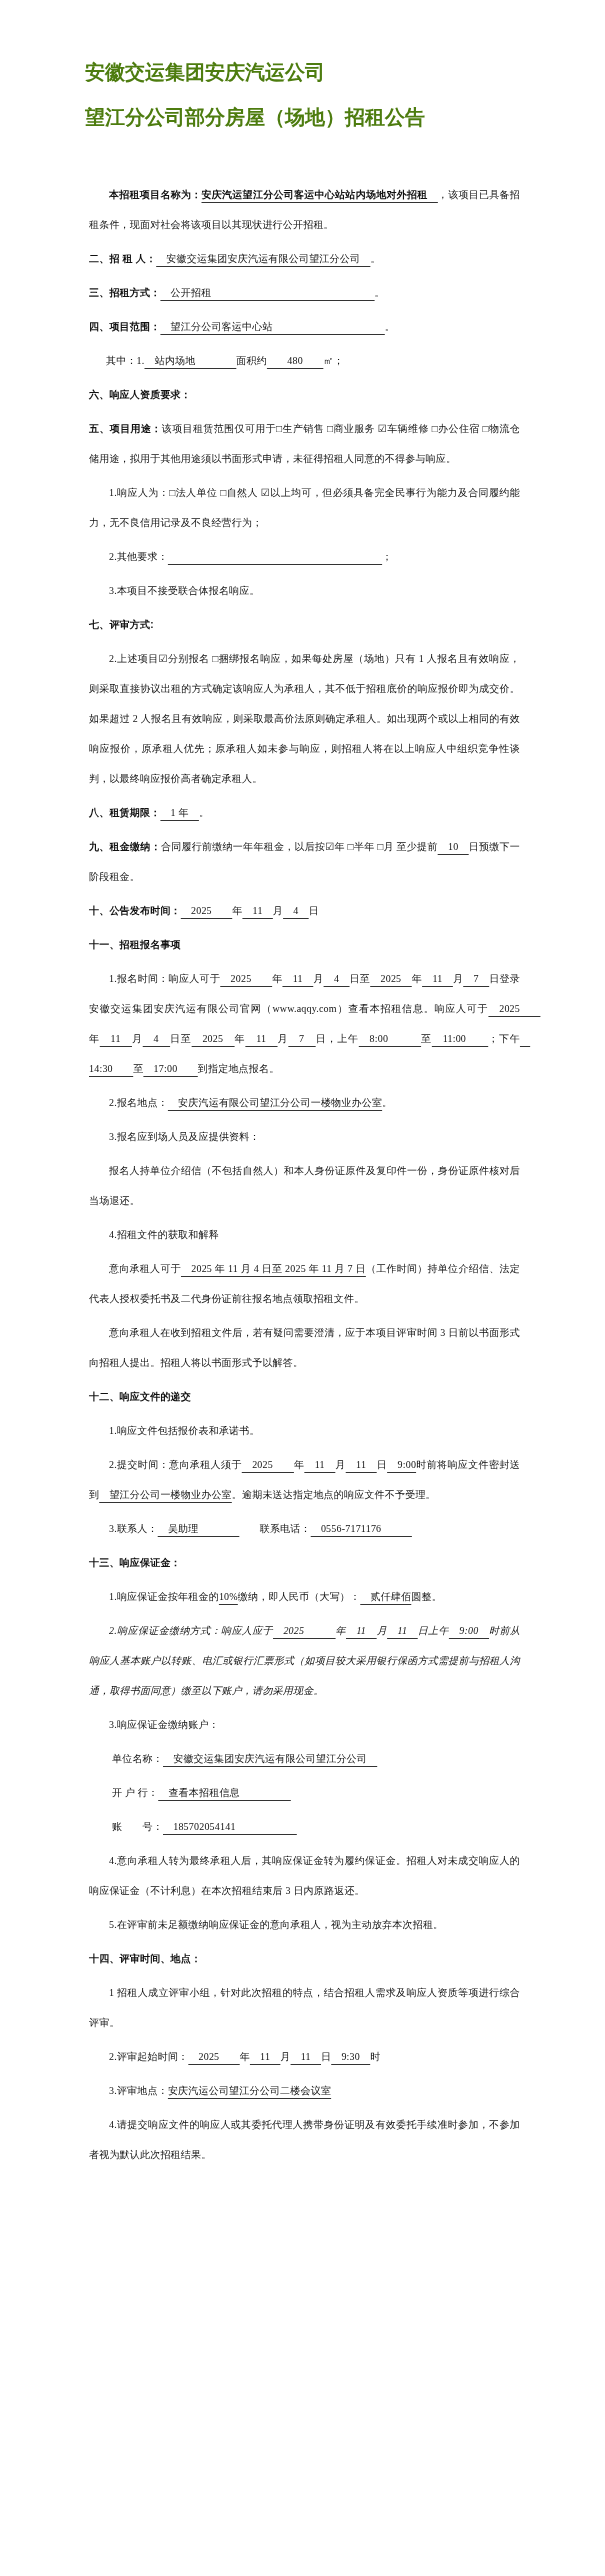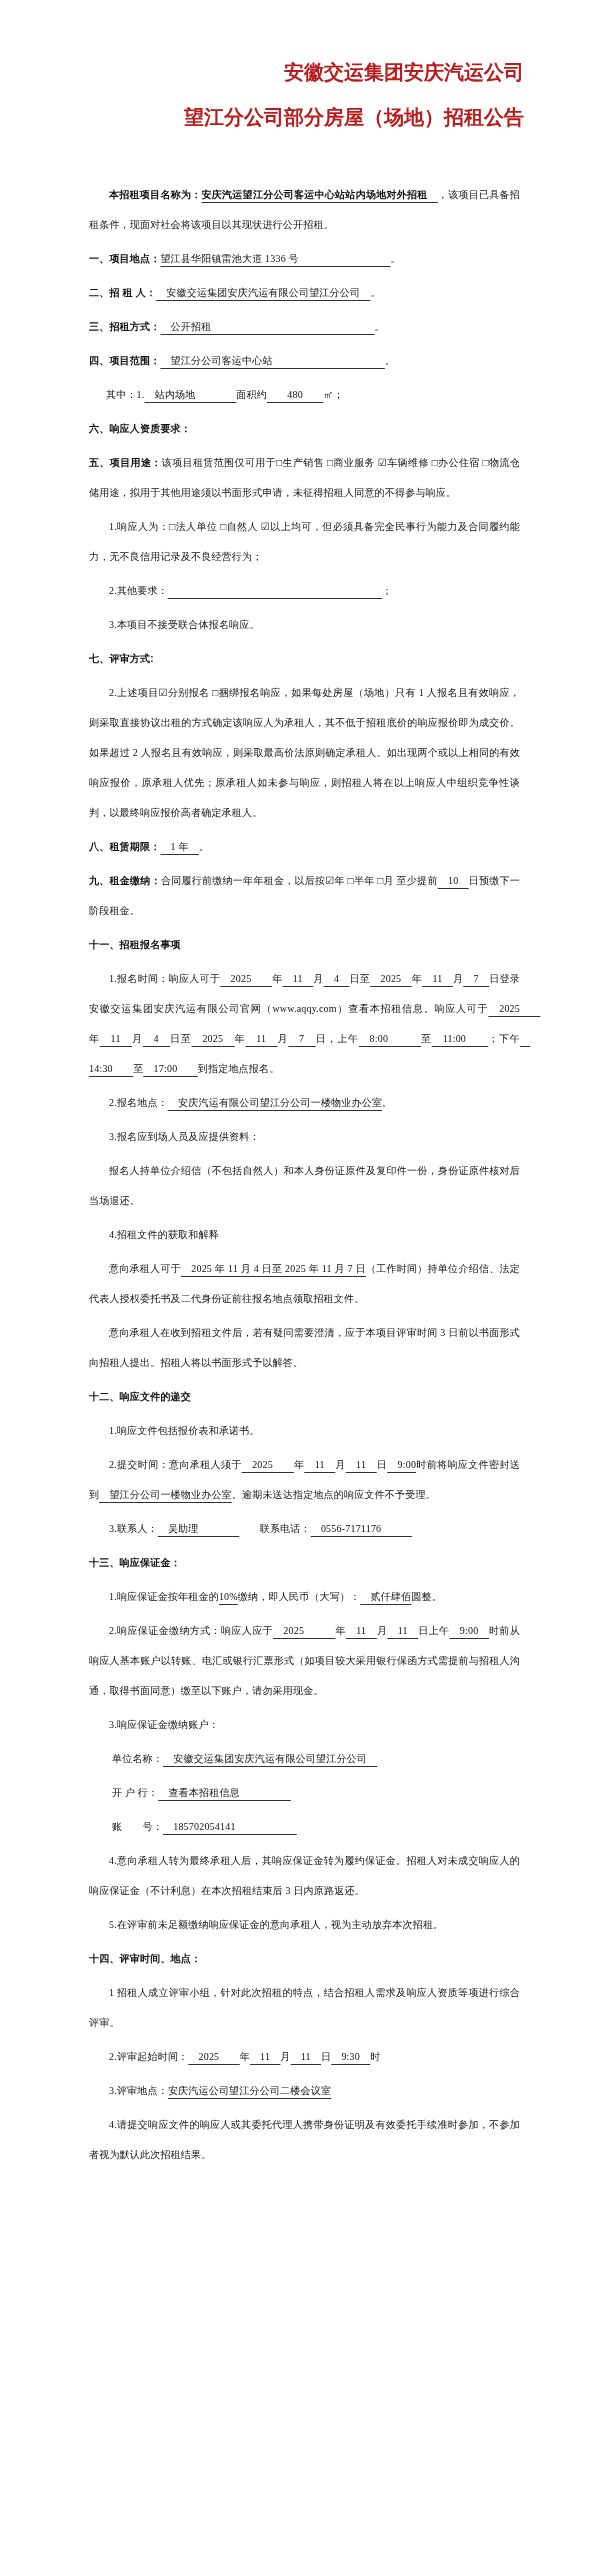--- a/index.html
+++ b/index.html
@@ -13,26 +13,26 @@
     height: 2576px;
     margin: 0 auto;
     background: #ffffff;
     overflow: hidden;
     box-sizing: border-box;
     padding: 50px 81px 0 85px;
     color: #111111;
     font-family: "Liberation Serif", "DejaVu Serif", serif;
   }
   .doc-title {
-    text-align: right;
+    text-align: left;
     font-family: "Liberation Sans", "DejaVu Sans", sans-serif;
     font-weight: bold;
     font-size: 20px;
     line-height: 45px;
-    color: #b91c1c;
+    color: #4d7c0f;
     margin: 0 0 40px 0;
   }
   .doc-body p.para {
     margin: 4px;
     font-size: 10px;
     line-height: 30px;
     text-align: justify;
     letter-spacing: 0.2px;
   }
   .doc-body p.para span { white-space: pre-wrap; }
@@ -52,49 +52,49 @@
 
 <div class="page">
 
   <h1 class="doc-title">
     <span>安徽交运集团安庆汽运公司</span><br>
     <span>望江分公司部分房屋（场地）招租公告</span>
   </h1>
 
   <div class="doc-body">
       <p class="para" style="text-indent: 2em;"><span class="b">本招租项目名称为：</span><span class="b u">安庆汽运望江分公司客运中心站站内场地对外招租　</span><span>，该项目已具备招租条件，现面对社会将该项目以其现状进行公开招租。</span></p>
-      <p class="para"><span class="b">一、项目地点：</span><span class="u">望江县华阳镇雷池大道 1336 号　　　　　　　　　</span><span>。</span></p>
       <p class="para"><span class="b">二、招 租 人：</span><span class="u">　安徽交运集团安庆汽运有限公司望江分公司　</span><span>。</span></p>
       <p class="para"><span class="b">三、招租方式：</span><span class="u">　公开招租　　　　　　　　　　　　　　　　</span><span>。</span></p>
       <p class="para"><span class="b">四、项目范围：</span><span class="u">　望江分公司客运中心站　　　　　　　　　　　</span><span>。</span></p>
       <p class="para" style="text-indent: 1.7em;"><span>其中：1.</span><span class="u">　站内场地　　　　</span><span>面积约</span><span class="u">　　480　　</span><span>㎡；</span></p>
       <p class="para"><span class="b">六、响应人资质要求：</span></p>
       <p class="para"><span class="b">五、项目用途：</span><span>该项目租赁范围仅可用于□生产销售 □商业服务 ☑车辆维修 □办公住宿 □物流仓储用途，拟用于其他用途须以书面形式申请，未征得招租人同意的不得参与响应。</span></p>
       <p class="para" style="text-indent: 2em;"><span>1.响应人为：□法人单位 □自然人 ☑以上均可，但必须具备完全民事行为能力及合同履约能力，无不良信用记录及不良经营行为；</span></p>
       <p class="para" style="text-indent: 2em;"><span>2.其他要求：</span><span class="u">　　　　　　　　　　　　　　　　　　　　　</span><span>；</span></p>
       <p class="para" style="text-indent: 2em;"><span>3.本项目不接受联合体报名响应。</span></p>
       <p class="para"><span class="b">七、评审方式:</span></p>
       <p class="para" style="text-indent: 2em;"><span>2.上述项目☑分别报名 □捆绑报名响应，如果每处房屋（场地）只有 1 人报名且有效响应，则采取直接协议出租的方式确定该响应人为承租人，其不低于招租底价的响应报价即为成交价。如果超过 2 人报名且有效响应，则采取最高价法原则确定承租人。如出现两个或以上相同的有效响应报价，原承租人优先；原承租人如未参与响应，则招租人将在以上响应人中组织竞争性谈判，以最终响应报价高者确定承租人。</span></p>
       <p class="para"><span class="b">八、租赁期限：</span><span class="u">　1 年　</span><span>。</span></p>
       <p class="para"><span class="b">九、租金缴纳：</span><span>合同履行前缴纳一年年租金，以后按☑年 □半年 □月 至少提前</span><span class="u">　10　</span><span>日预缴下一阶段租金。</span></p>
+      <p class="para"><span class="b">十、公告发布时间：</span><span class="u">　2025　　</span><span>年</span><span class="u">　11　</span><span>月</span><span class="u">　4　</span><span>日</span></p>
       <p class="para"><span class="b">十一、招租报名事项</span></p>
       <p class="para" style="text-indent: 2em;"><span>1.报名时间：响应人可于</span><span class="u">　2025　　</span><span>年</span><span class="u">　11　</span><span>月</span><span class="u">　4　</span><span>日至</span><span class="u">　2025　</span><span>年</span><span class="u">　11　</span><span>月</span><span class="u">　7　</span><span>日登录安徽交运集团安庆汽运有限公司官网（www.aqqy.com）查看本招租信息。响应人可于</span><span class="u">　2025　　</span><span>年</span><span class="u">　11　</span><span>月</span><span class="u">　4　</span><span>日至</span><span class="u">　2025　</span><span>年</span><span class="u">　11　</span><span>月</span><span class="u">　7　</span><span>日，上午</span><span class="u">　8:00　　　</span><span>至</span><span class="u">　11:00　　</span><span>；下午</span><span class="u">　14:30　　</span><span>至</span><span class="u">　17:00　　</span><span>到指定地点报名。</span></p>
       <p class="para" style="text-indent: 2em;"><span>2.报名地点：</span><span class="u">　安庆汽运有限公司望江分公司一楼物业办公室</span><span>。</span></p>
       <p class="para" style="text-indent: 2em;"><span>3.报名应到场人员及应提供资料：</span></p>
       <p class="para" style="text-indent: 2em;"><span>报名人持单位介绍信（不包括自然人）和本人身份证原件及复印件一份，身份证原件核对后当场退还。</span></p>
       <p class="para" style="text-indent: 2em;"><span>4.招租文件的获取和解释</span></p>
       <p class="para" style="text-indent: 2em;"><span>意向承租人可于</span><span class="u">　2025 年 11 月 4 日至 2025 年 11 月 7 日</span><span>（工作时间）持单位介绍信、法定代表人授权委托书及二代身份证前往报名地点领取招租文件。</span></p>
       <p class="para" style="text-indent: 2em;"><span>意向承租人在收到招租文件后，若有疑问需要澄清，应于本项目评审时间 3 日前以书面形式向招租人提出。招租人将以书面形式予以解答。</span></p>
       <p class="para"><span class="b">十二、响应文件的递交</span></p>
       <p class="para" style="text-indent: 2em;"><span>1.响应文件包括报价表和承诺书。</span></p>
       <p class="para" style="text-indent: 2em;"><span>2.提交时间：意向承租人须于</span><span class="u">　2025　　</span><span>年</span><span class="u">　11　</span><span>月</span><span class="u">　11　</span><span>日</span><span class="u">　9:00</span><span>时前将响应文件密封送到</span><span class="u">　望江分公司一楼物业办公室</span><span>。逾期未送达指定地点的响应文件不予受理。</span></p>
       <p class="para" style="text-indent: 2em;"><span>3.联系人：</span><span class="u">　吴助理　　　　</span><span>　　联系电话：</span><span class="u">　0556-7171176　　　</span></p>
       <p class="para"><span class="b">十三、响应保证金：</span></p>
       <p class="para" style="text-indent: 2em;"><span>1.响应保证金按年租金的</span><span class="u">10%</span><span>缴纳，即人民币（大写）：</span><span class="u">　贰仟肆佰</span><span>圆整。</span></p>
-      <p class="para" style="text-indent: 2em;"><span>2.响应保证金缴纳方式：响应人应于</span><span class="u">　2025　　　</span><span>年</span><span class="u">　11　</span><span>月</span><span class="u">　11　</span><span>日上午</span><span class="u">　9:00　</span><span>时前从响应人基本账户以转账、电汇或银行汇票形式（如项目较大采用银行保函方式需提前与招租人沟通，取得书面同意）缴至以下账户，请勿采用现金。</span></p>
+      <p class="para" style="text-indent: 2em; font-style: italic;"><span>2.响应保证金缴纳方式：响应人应于</span><span class="u">　2025　　　</span><span>年</span><span class="u">　11　</span><span>月</span><span class="u">　11　</span><span>日上午</span><span class="u">　9:00　</span><span>时前从响应人基本账户以转账、电汇或银行汇票形式（如项目较大采用银行保函方式需提前与招租人沟通，取得书面同意）缴至以下账户，请勿采用现金。</span></p>
       <p class="para" style="text-indent: 2em;"><span>3.响应保证金缴纳账户：</span></p>
       <p class="para" style="text-indent: 2.3em;"><span>单位名称：</span><span class="u">　安徽交运集团安庆汽运有限公司望江分公司　</span></p>
       <p class="para" style="text-indent: 2.3em;"><span>开 户 行：</span><span class="u">　查看本招租信息　　　　　</span></p>
       <p class="para" style="text-indent: 2.3em;"><span>账　　号：</span><span class="u">　185702054141　　　　　　</span></p>
       <p class="para" style="text-indent: 2em;"><span>4.意向承租人转为最终承租人后，其响应保证金转为履约保证金。招租人对未成交响应人的响应保证金（不计利息）在本次招租结束后 3 日内原路返还。</span></p>
       <p class="para" style="text-indent: 2em;"><span>5.在评审前未足额缴纳响应保证金的意向承租人，视为主动放弃本次招租。</span></p>
       <p class="para"><span class="b">十四、评审时间、地点：</span></p>
       <p class="para" style="text-indent: 2em;"><span>1 招租人成立评审小组，针对此次招租的特点，结合招租人需求及响应人资质等项进行综合评审。</span></p>
       <p class="para" style="text-indent: 2em;"><span>2.评审起始时间：</span><span class="u">　2025　　</span><span>年</span><span class="u">　11　</span><span>月</span><span class="u">　11　</span><span>日</span><span class="u">　9:30　</span><span>时</span></p>
       <p class="para" style="text-indent: 2em;"><span>3.评审地点：</span><span class="u">安庆汽运公司望江分公司二楼会议室</span></p>

